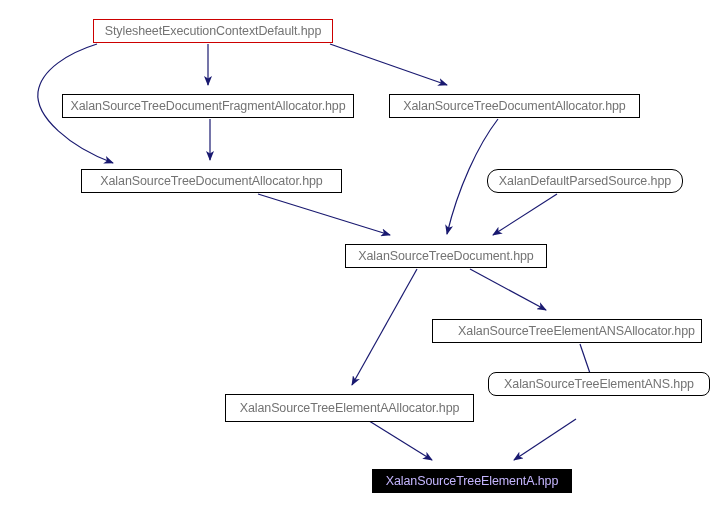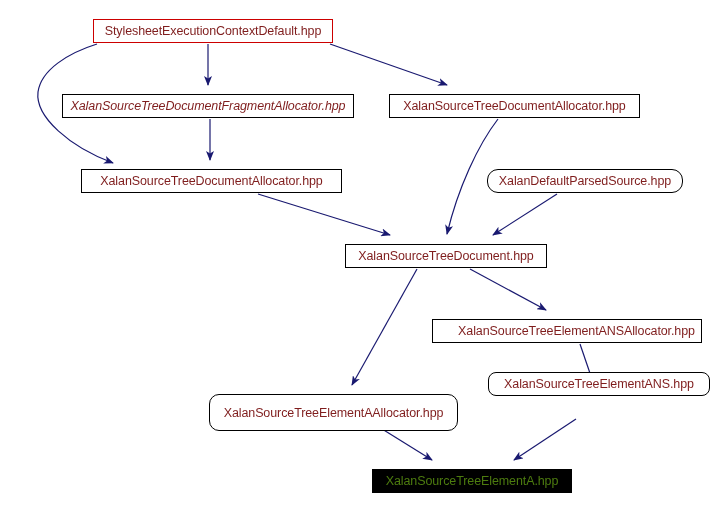--- a/index.html
+++ b/index.html
@@ -33,32 +33,32 @@
     height: 24px;
     background: #ffffff;
     border: 1px solid #000000;
     white-space: nowrap;
     z-index: 2;
   }
   .node-label {
     font-family: "Liberation Sans", sans-serif;
     font-size: 12.5px;
     line-height: 14px;
-    color: #7f1d1d;
+    color: #737373;
     letter-spacing: -0.1px;
   }
   .node.root {
     border-color: #cc0000;
   }
   .node.current {
     background: #000000;
     border-color: #000000;
   }
   .node.current .node-label {
-    color: #4d7c0f;
+    color: #c4b5fd;
   }
 </style>
 </head>
 <body>
 
 <div id="graph-root" style="width: 718px; height: 510px; background: rgb(255, 255, 255);">
 
   <svg id="edge-layer" viewBox="0 0 718 510" width="718" height="510" xmlns="http://www.w3.org/2000/svg">
     <defs>
       <marker id="arrowhead" markerWidth="10" markerHeight="8" refX="9" refY="4" orient="auto" markerUnits="userSpaceOnUse">
@@ -78,39 +78,39 @@
         <path d="M 580,344 L 594,385" fill="none" stroke="#191970" stroke-width="1.2" marker-end="url(#arrowhead)"></path>
         <path d="M 366,419 L 432,460" fill="none" stroke="#191970" stroke-width="1.2" marker-end="url(#arrowhead)"></path>
         <path d="M 576,419 L 514,460" fill="none" stroke="#191970" stroke-width="1.2" marker-end="url(#arrowhead)"></path>
       </g>
   </svg>
 
   <div id="node-group">
       <div class="node root" style="left: 93px; top: 19px; width: 240px; height: 24px;">
         <span class="node-label">StylesheetExecutionContextDefault.hpp</span>
       </div>
-      <div class="node" style="left: 62px; top: 94px; width: 292px; height: 24px; font-style: italic;">
+      <div class="node" style="left: 62px; top: 94px; width: 292px; height: 24px;">
         <span class="node-label">XalanSourceTreeDocumentFragmentAllocator.hpp</span>
       </div>
       <div class="node" style="left: 389px; top: 94px; width: 251px; height: 24px;">
         <span class="node-label">XalanSourceTreeDocumentAllocator.hpp</span>
       </div>
       <div class="node" style="left: 81px; top: 169px; width: 261px; height: 24px;">
         <span class="node-label">XalanSourceTreeDocumentAllocator.hpp</span>
       </div>
       <div class="node" style="left: 487px; top: 169px; width: 196px; height: 24px; border-radius: 11px;">
         <span class="node-label">XalanDefaultParsedSource.hpp</span>
       </div>
       <div class="node" style="left: 345px; top: 244px; width: 202px; height: 24px;">
         <span class="node-label">XalanSourceTreeDocument.hpp</span>
       </div>
       <div class="node" style="left: 432px; top: 319px; width: 270px; height: 24px; padding-left: 19px;">
         <span class="node-label">XalanSourceTreeElementANSAllocator.hpp</span>
       </div>
-      <div class="node" style="left: 209px; top: 394px; width: 249px; height: 37px; border-radius: 10px;">
+      <div class="node" style="left: 225px; top: 394px; width: 249px; height: 28px;">
         <span class="node-label">XalanSourceTreeElementAAllocator.hpp</span>
       </div>
       <div class="node" style="left: 488px; top: 372px; width: 222px; height: 24px; border-radius: 8px;">
         <span class="node-label">XalanSourceTreeElementANS.hpp</span>
       </div>
       <div class="node current" style="left: 372px; top: 469px; width: 200px; height: 24px;">
         <span class="node-label">XalanSourceTreeElementA.hpp</span>
       </div>
     </div>
 

